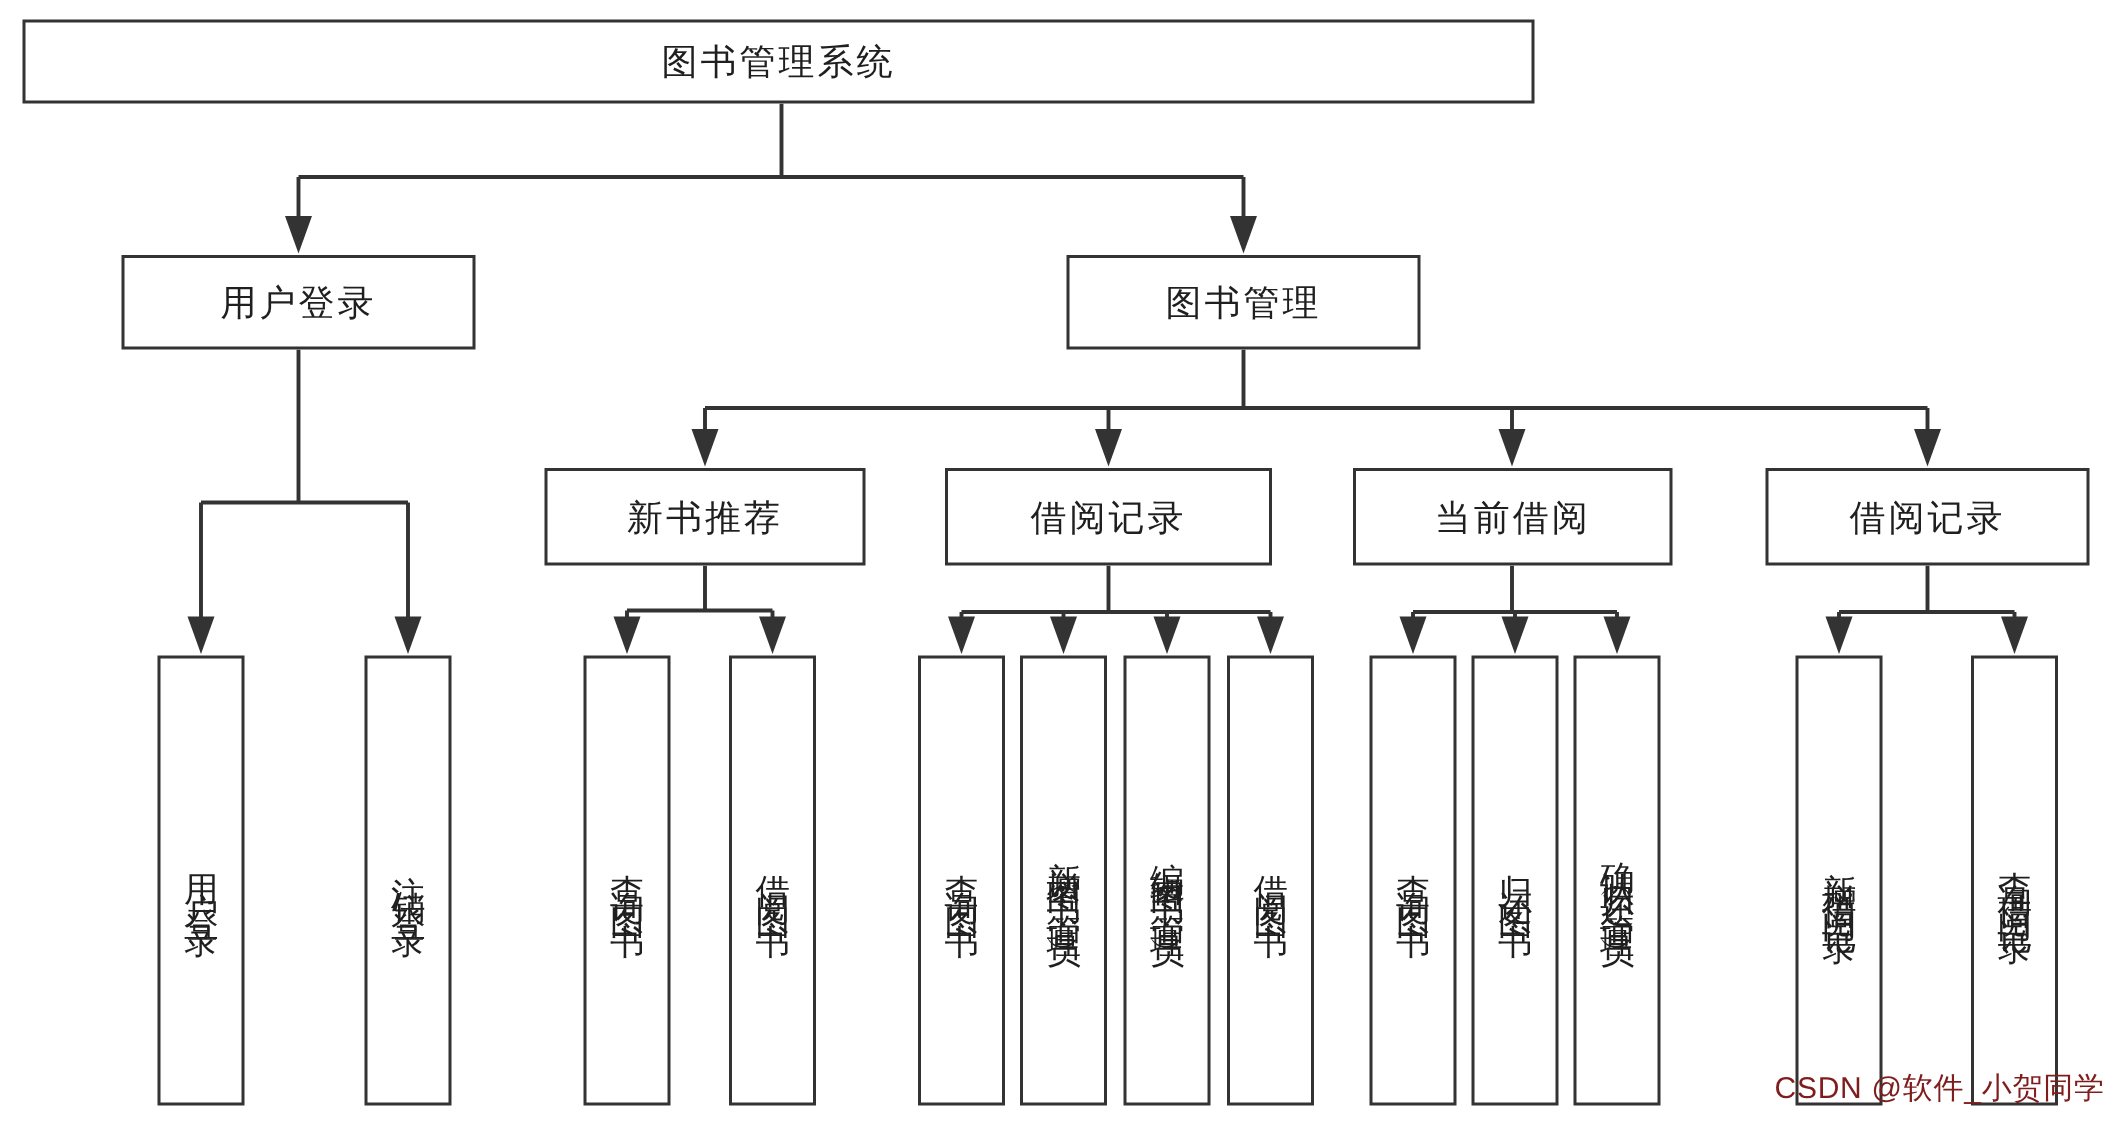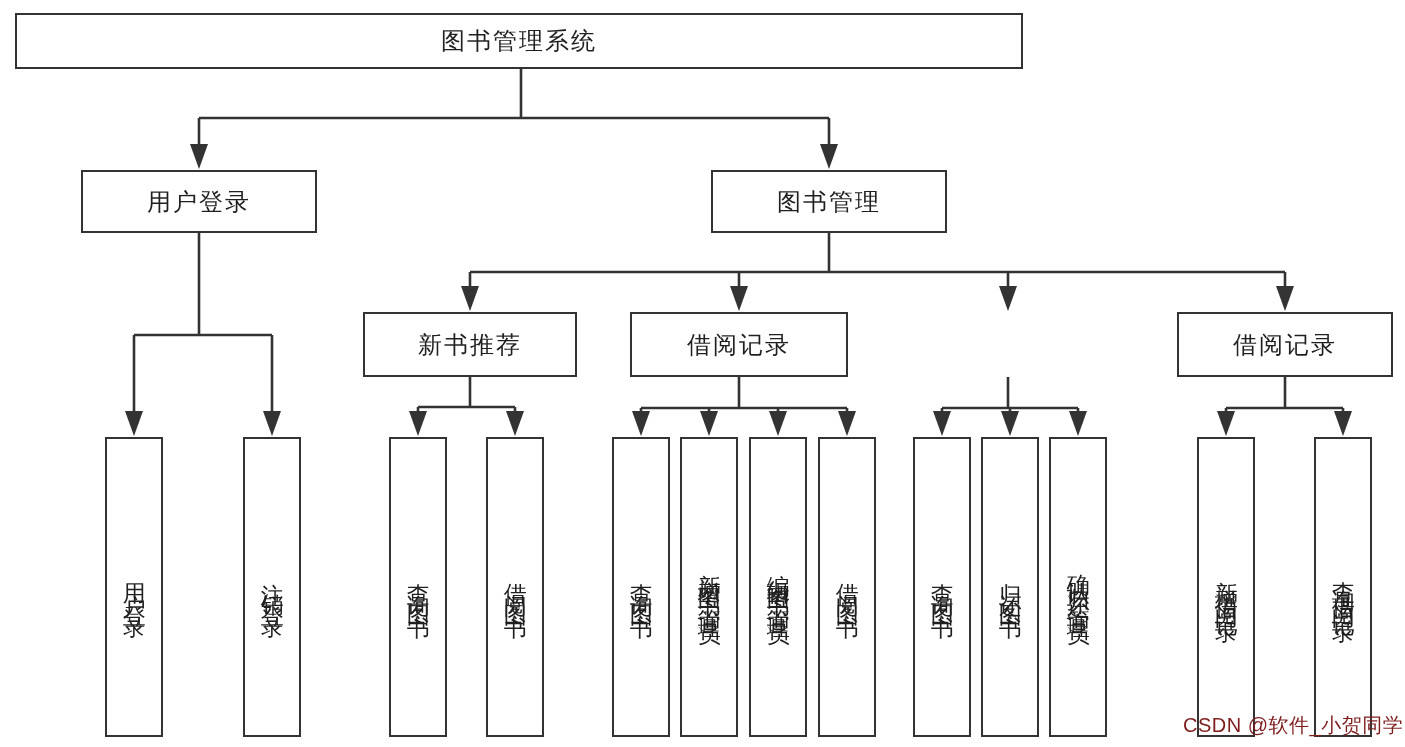--- a/index.html
+++ b/index.html
@@ -100,20 +100,23 @@
   <div class="box hbox" style="left:711px;top:170px;width:236px;height:63px;">
     <span>图书管理</span>
   </div>
 
   <div class="box hbox" style="left:363px;top:312px;width:214px;height:65px;">
     <span>新书推荐</span>
   </div>
   <div class="box hbox" style="left:630px;top:312px;width:218px;height:65px;">
     <span>借阅记录</span>
   </div>
+  <div class="box hbox" style="left:902px;top:312px;width:213px;height:65px;">
+    <span>当前借阅</span>
+  </div>
   <div class="box hbox" style="left:1177px;top:312px;width:216px;height:65px;">
     <span>借阅记录</span>
   </div>
 
   <div class="box leaf" style="left:105px;top:437px;width:58px;height:300px;">
     <span class="vtext t4">用户登录</span>
   </div>
   <div class="box leaf" style="left:243px;top:437px;width:58px;height:300px;">
     <span class="vtext t4">注销登录</span>
   </div>

